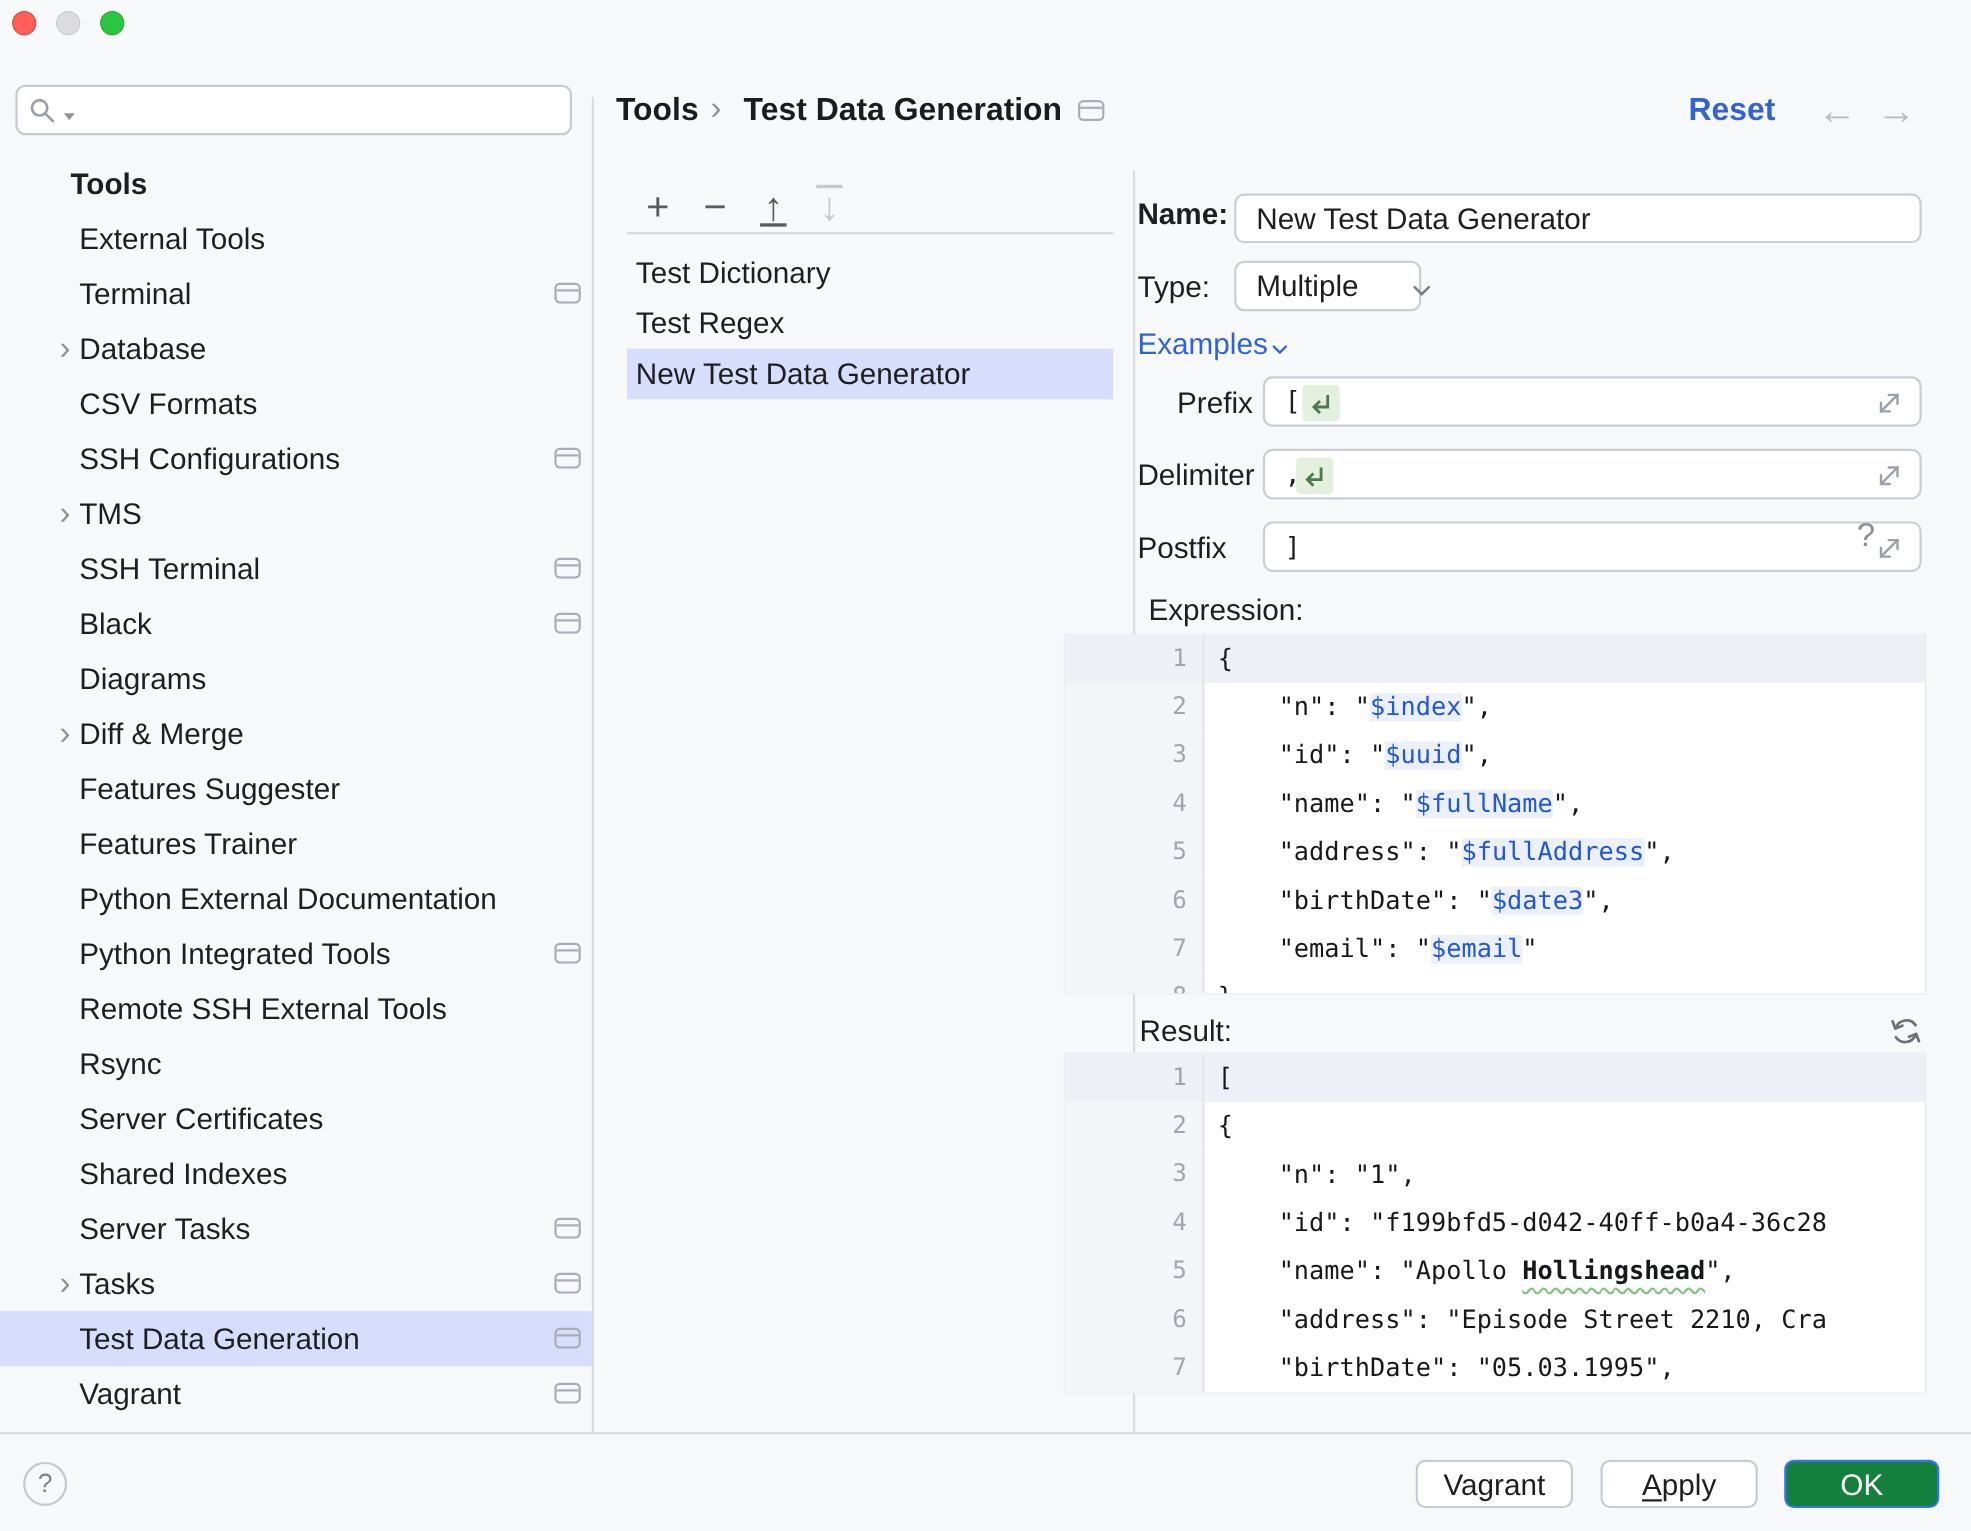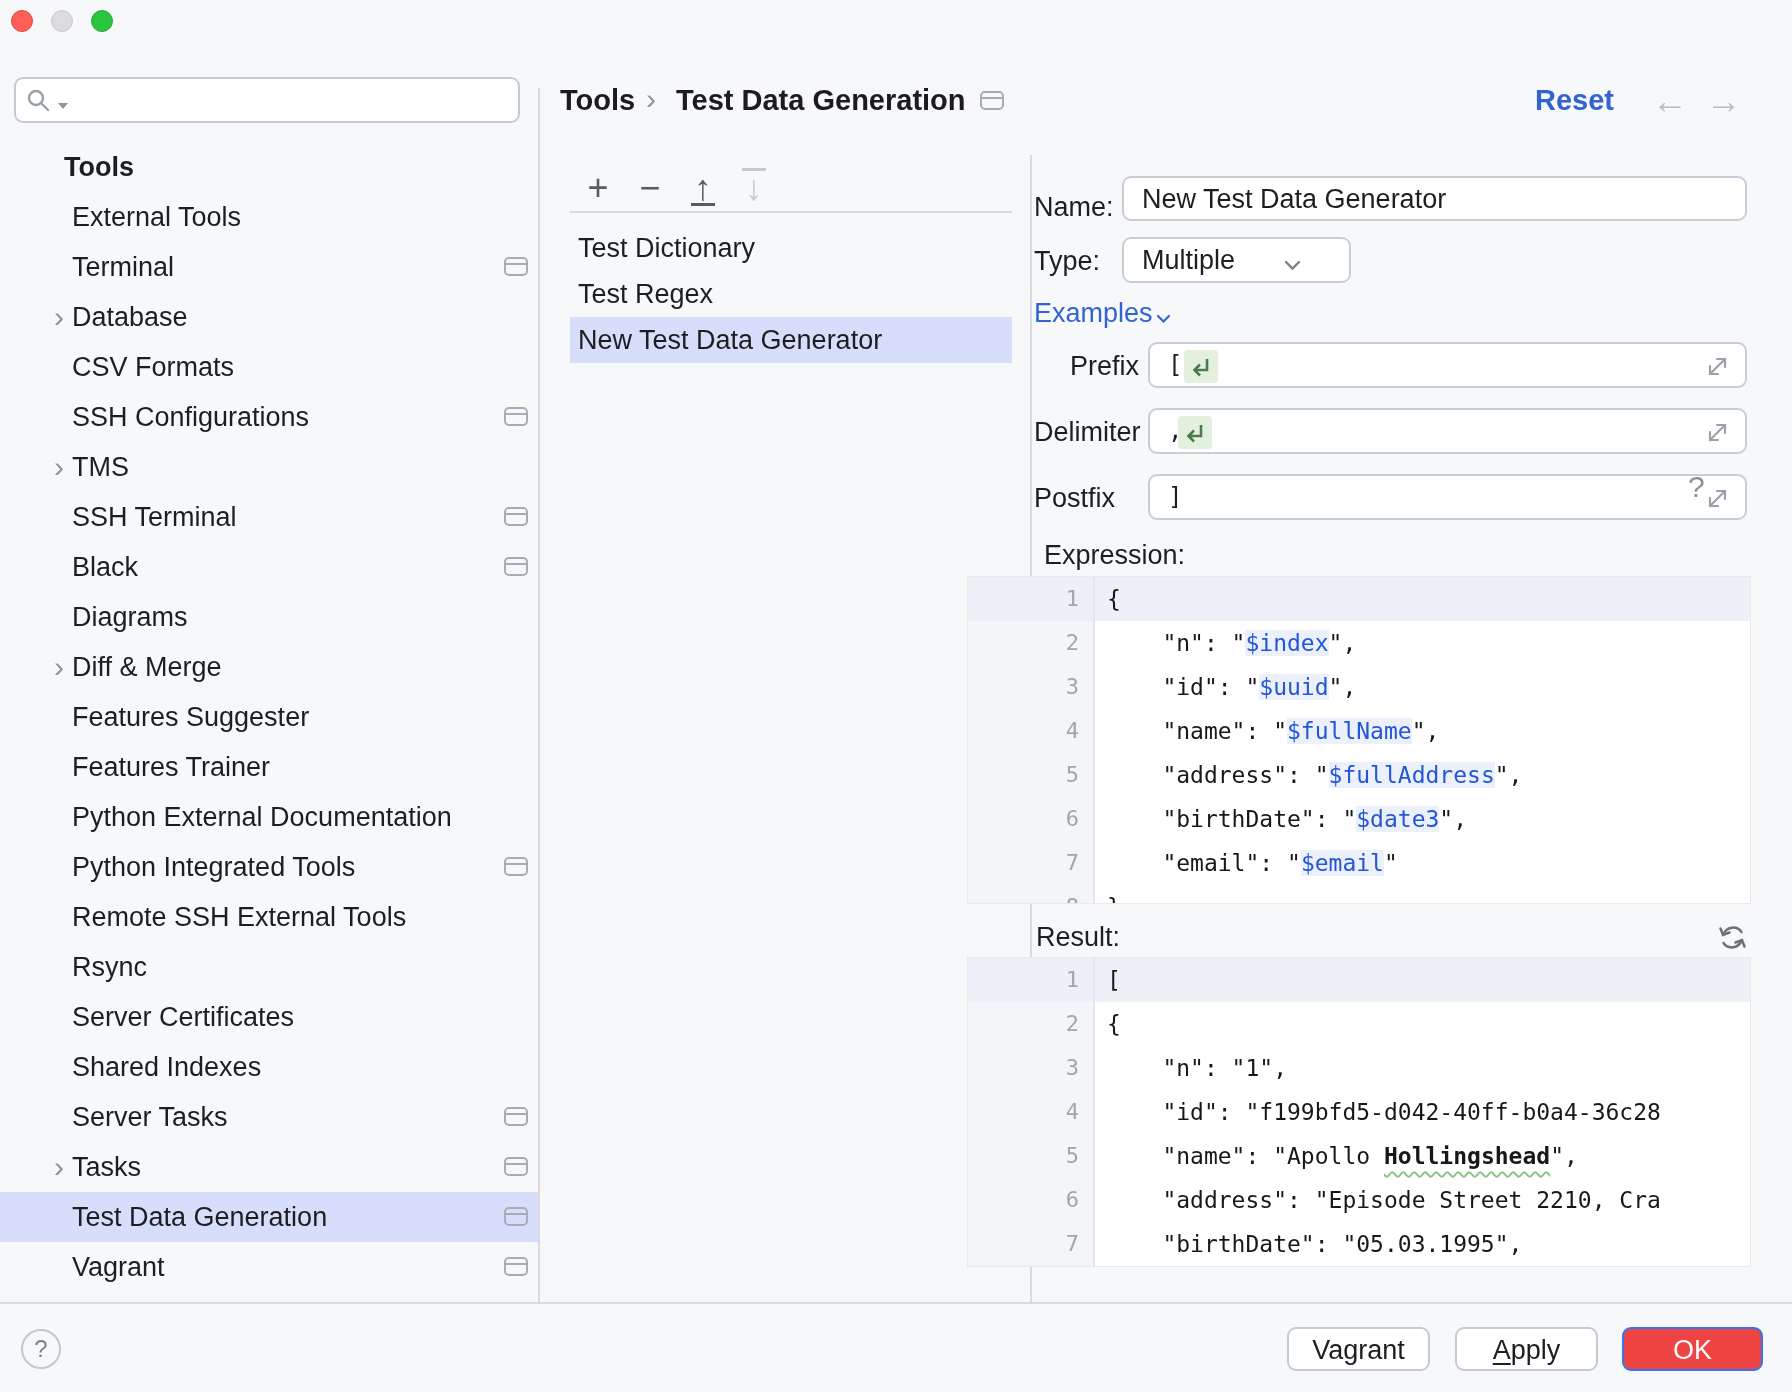--- a/index.html
+++ b/index.html
@@ -83,21 +83,21 @@
            text-decoration-thickness:2px;text-underline-offset:7px;font-weight:bold;}
   #expr-help{left:1688px;top:470px;font-size:30px;color:#8c8f96;}
 
   
   #help-circle{left:21px;top:1329px;width:40px;height:40px;border:2px solid #c3c7cf;border-radius:50%;
                box-sizing:border-box;text-align:center;line-height:36px;font-size:24px;color:#7d8088;}
   .btn{position:absolute;top:1327px;height:44px;border-radius:9px;box-sizing:border-box;
        font-size:27px;text-align:center;line-height:42px;background:#fff;border:2px solid #c6cad3;color:#1d1e20;}
   #btn-cancel{left:1287px;width:143px;}
   #btn-apply{left:1455px;width:143px;}
-  #btn-ok{left:1622px;width:141px;background:#ef4444;border:2px solid #3574f0;color:#fff;}
+  #btn-ok{left:1622px;width:141px;background:#15803d;border:2px solid #3574f0;color:#fff;}
   .ul1{text-decoration:underline;text-underline-offset:4px;}
 </style>
 </head>
 <body>
 
 <div id="titlebar" class="abs">
   <span id="light-close" class="light"></span>
   <span id="light-min" class="light"></span>
   <span id="light-zoom" class="light"></span>
 </div>
@@ -235,27 +235,27 @@
 <div class="tb-bar" style="left:691px;top:203px;"></div>
 <div class="tb-ico" style="left:732px;color:#c6c9cf;">↓</div>
 <div class="tb-bar" style="left:742px;top:168px;background:#c6c9cf;"></div>
 <div id="tb-divider" class="abs"></div>
 <div id="generator-list" class="abs" style="left:0;top:0;">
     <div class="list-row" style="top: 225px;">Test Dictionary</div>
     <div class="list-row" style="top: 271px;">Test Regex</div>
     <div class="list-row selected" style="top: 317px;">New Test Data Generator</div>
   </div>
 
-<div class="f-label" style="left:1034px;top:192px;">Name:</div>
+<div class="f-label" style="left:1034px;top:180px;font-weight:bold;">Name:</div>
 <div class="input-box" style="left:1122px;top:176px;width:625px;height:45px;">
   <span class="input-text">New Test Data Generator</span>
 </div>
 
 <div class="f-label" style="left:1034px;top:246px;">Type:</div>
-<div class="input-box" style="left:1122px;top:237px;width:229px;height:46px;">
+<div class="input-box" style="left:1122px;top:237px;width:170px;height:46px;">
   <span class="input-text">Multiple</span>
   <span id="type-chevron">
     <svg width="17" height="11" viewBox="0 0 17 11">
         <polyline points="2,2 8.5,8.5 15,2" fill="none" stroke="#7d8089" stroke-width="2.4" stroke-linecap="round"></polyline>
       </svg>
   </span>
 </div>
 
 <div id="examples-link" class="abs">Examples</div>
 <span id="examples-chevron">

